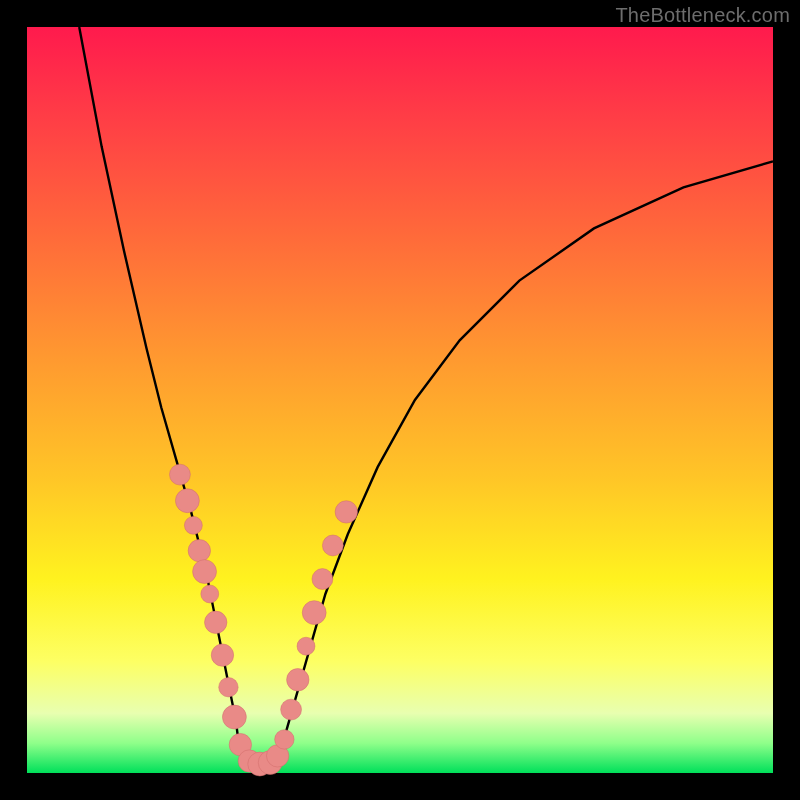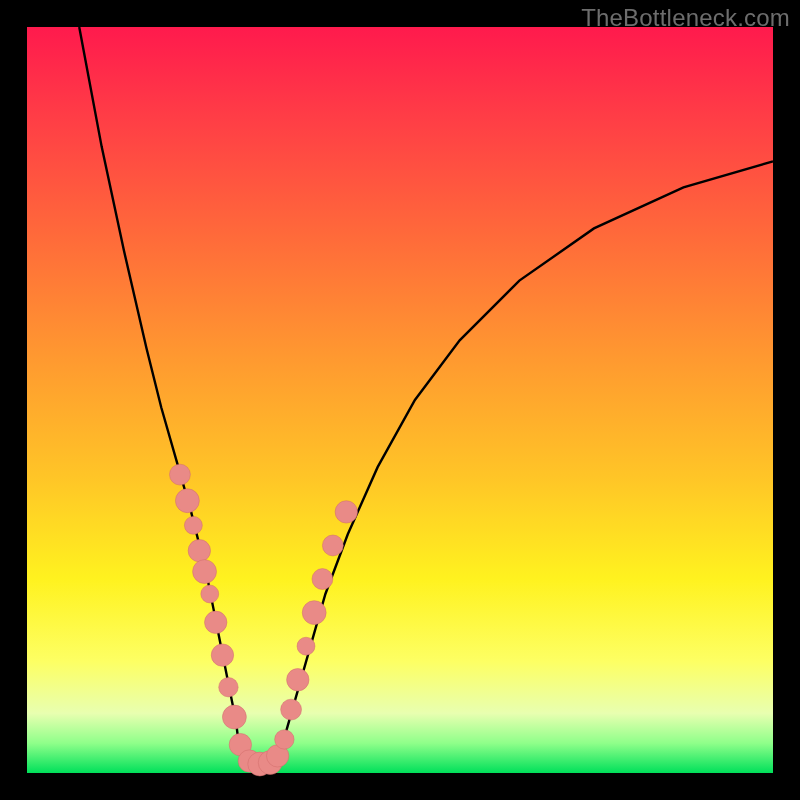--- a/index.html
+++ b/index.html
@@ -34,21 +34,21 @@
       #fdff63 85%,
       #e8ffb0 92%,
       #8fff8a 96%,
       #00e05a 100%);
   }
   .watermark {
     position: absolute;
     top: 4px;
     right: 10px;
     color: #6d6d6d;
-    font-size: 24px;
+    font-size: 20px;
     font-weight: 500;
     letter-spacing: 0.2px;
     user-select: none;
   }
   svg.curve-layer {
     position: absolute;
     left: 0;
     top: 0;
     width: 746px;
     height: 746px;

